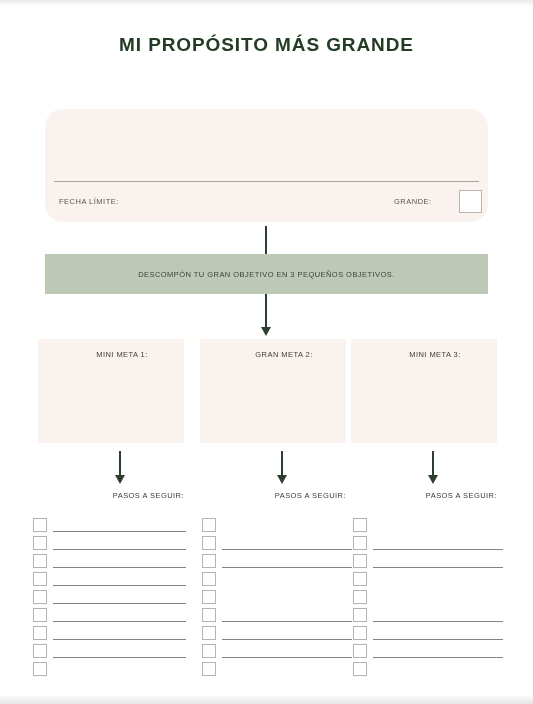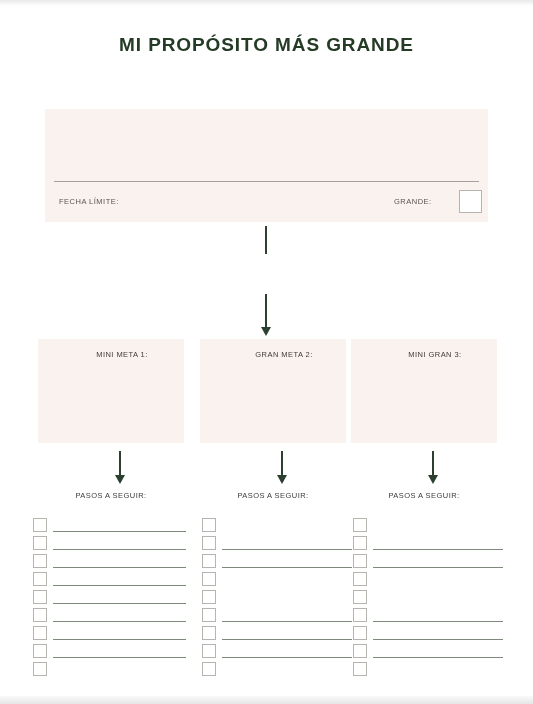--- a/index.html
+++ b/index.html
@@ -47,20 +47,21 @@
     letter-spacing: 0.9px;
     color: #243b25;
   }
 
   
   .goal-box {
     position: absolute;
     left: 45px; top: 103px;
     width: 443px; height: 113px;
     background: #faf2ee;
+    border-radius: 18px;
   }
   .goal-writearea {
     position: absolute;
     left: 0; top: 0;
     width: 443px; height: 72px;
   }
   .goal-divider {
     position: absolute;
     left: 9px; top: 72px;
     width: 425px; height: 1px;
@@ -160,21 +161,21 @@
     font-size: 7.5px;
     letter-spacing: 0.45px;
     color: #3e3b38;
   }
 
   
   .steps-label {
     position: absolute;
     top: 485px;
     width: 146px;
-    text-align: center;
+    text-align: right;
     font-size: 7.5px;
     letter-spacing: 0.45px;
     color: #3e3b38;
   }
   .steps-l1 { left: 38px; }
   .steps-l2 { left: 200px; }
   .steps-l3 { left: 351px; }
 
   
   .checklist {
@@ -227,34 +228,37 @@
         <div class="deadline-label">FECHA LÍMITE:</div>
         <div class="achieved-label">GRANDE:</div>
         <div class="achieved-box"></div>
       </div>
     </div>
 
     <div class="arrow arrow-main-top">
       <div class="shaft"></div>
     </div>
 
+    <div class="banner">
+      <div class="banner-text">DESCOMPÓN TU GRAN OBJETIVO EN 3 PEQUEÑOS OBJETIVOS.</div>
+    </div>
 
     <div class="arrow arrow-main-bottom">
       <div class="shaft"></div>
       <div class="head"></div>
     </div>
 
     <div class="mini-box mini-b1">
       <div class="mini-label">MINI META 1:</div>
     </div>
     <div class="mini-box mini-b2">
       <div class="mini-label">GRAN META 2:</div>
     </div>
     <div class="mini-box mini-b3">
-      <div class="mini-label">MINI GRAN 3:</div>
+      <div class="mini-label">MINI META 3:</div>
     </div>
 
     <div class="arrow arrow-small arrow-s1">
       <div class="shaft"></div>
       <div class="head"></div>
     </div>
     <div class="arrow arrow-small arrow-s2">
       <div class="shaft"></div>
       <div class="head"></div>
     </div>

